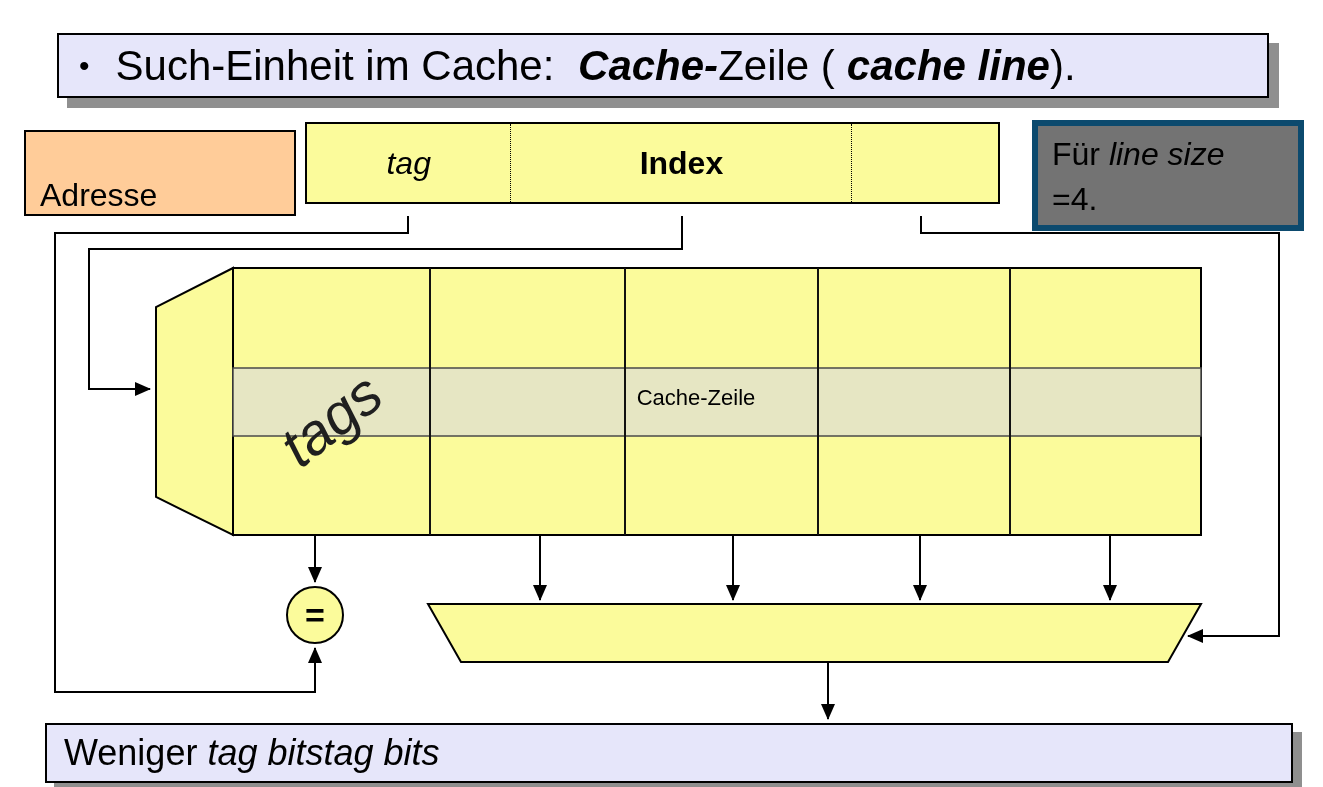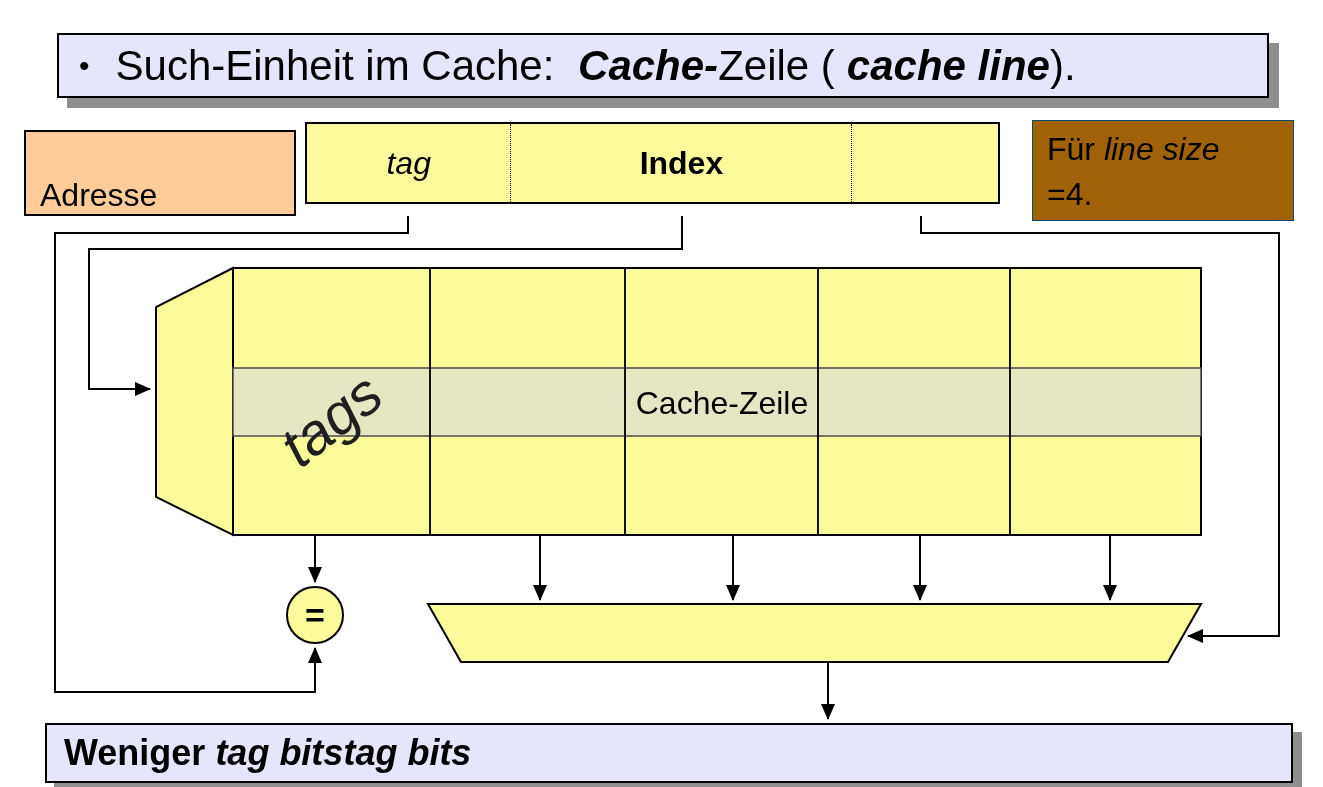--- a/index.html
+++ b/index.html
@@ -23,32 +23,32 @@
   .addr-field{
     left:305px;top:122px;width:691px;height:78px;background:#FBFB9B;
     border:2px solid #000;display:flex;font-size:32px;
   }
   .addr-seg{display:flex;align-items:center;justify-content:center;height:100%;}
   .addr-seg.sep{border-left:1px dotted #000;}
   .seg-tag{width:204px;font-style:italic;}
   .seg-index{width:341px;font-weight:bold;}
   .seg-offset{width:146px;}
   .fuer-box{
-    left:1032px;top:120px;width:246px;height:93px;background:#a16207;
-    border:1px solid #0c4a6e;font-size:32px;line-height:1.4;
+    left:1032px;top:120px;width:246px;height:93px;background:#737373;
+    border:6px solid #0c4a6e;font-size:32px;line-height:1.4;
     padding:6px 0 0 14px;white-space:pre;
   }
   .footer-box{
     left:45px;top:723px;width:1227px;height:56px;background:#E6E6FA;
     border:2px solid #000;box-shadow:9px 9px 0 #8F8F8F;
-    display:flex;align-items:center;padding-left:17px;font-size:36px;white-space:pre;font-weight:bold;
+    display:flex;align-items:center;padding-left:17px;font-size:36px;white-space:pre;
   }
   
   .cache-row-label{
-    left:562px;top:385px;width:320px;text-align:center;font-size:32px;
+    left:536px;top:385px;width:320px;text-align:center;font-size:22px;
   }
   .tags-label{
     left:276px;top:386px;font-size:58px;font-style:italic;color:#1f1f1f;
     transform:rotate(-38deg);transform-origin:50% 50%;
   }
   .comparator{
     left:286px;top:586px;width:54px;height:54px;border-radius:50%;
     background:#FBFB9B;border:2px solid #000;
     display:flex;align-items:center;justify-content:center;
     font-size:34px;font-weight:bold;

